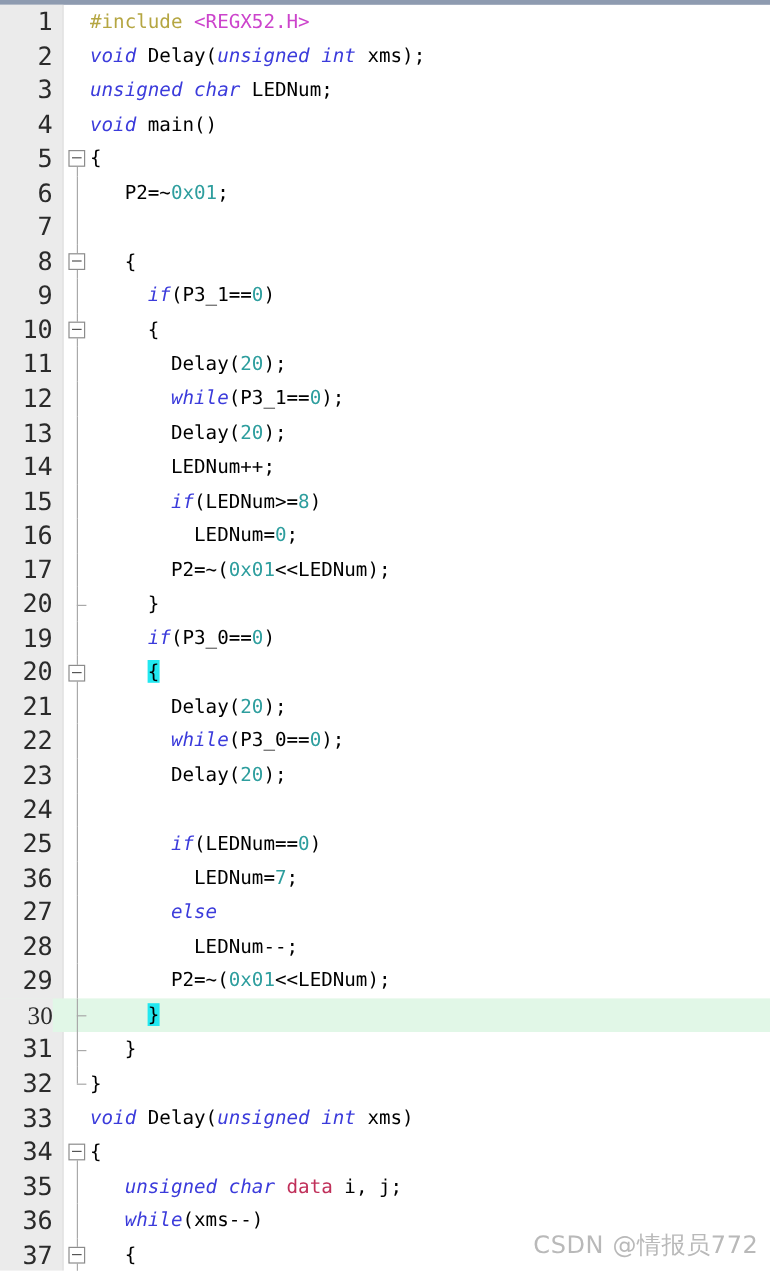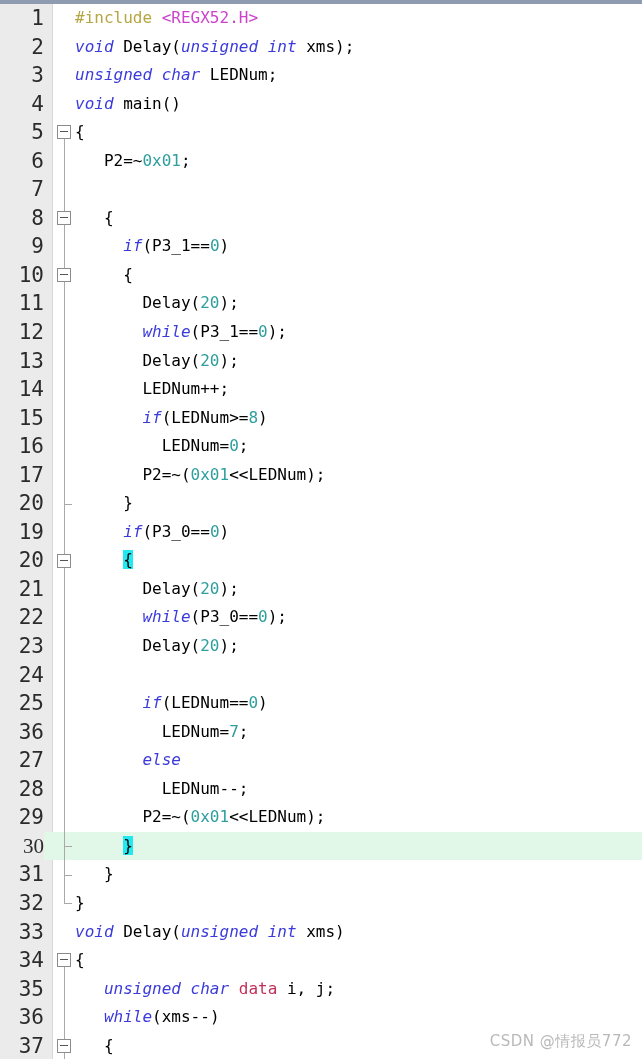--- a/index.html
+++ b/index.html
@@ -145,21 +145,21 @@
   .tk-num    { color: #2e9e9e; margin-top: 19px; }
   .tk-mem    { color: #c0305a; }
   .tk-plain  { color: #000000; }
   .tk-match  { background: #22e8f0; color: #000000; }
 
   .watermark {
     position: absolute;
     right: 10px;
     bottom: 8px;
     font-family: "DejaVu Sans", "Liberation Sans", sans-serif;
-    font-size: 15px;
+    font-size: 20px;
     color: #b9b9b9;
     letter-spacing: 0.5px;
   }
 </style>
 </head>
 <body>
 
 <div id="editor">
 
   <div class="gutter-bg"></div>

